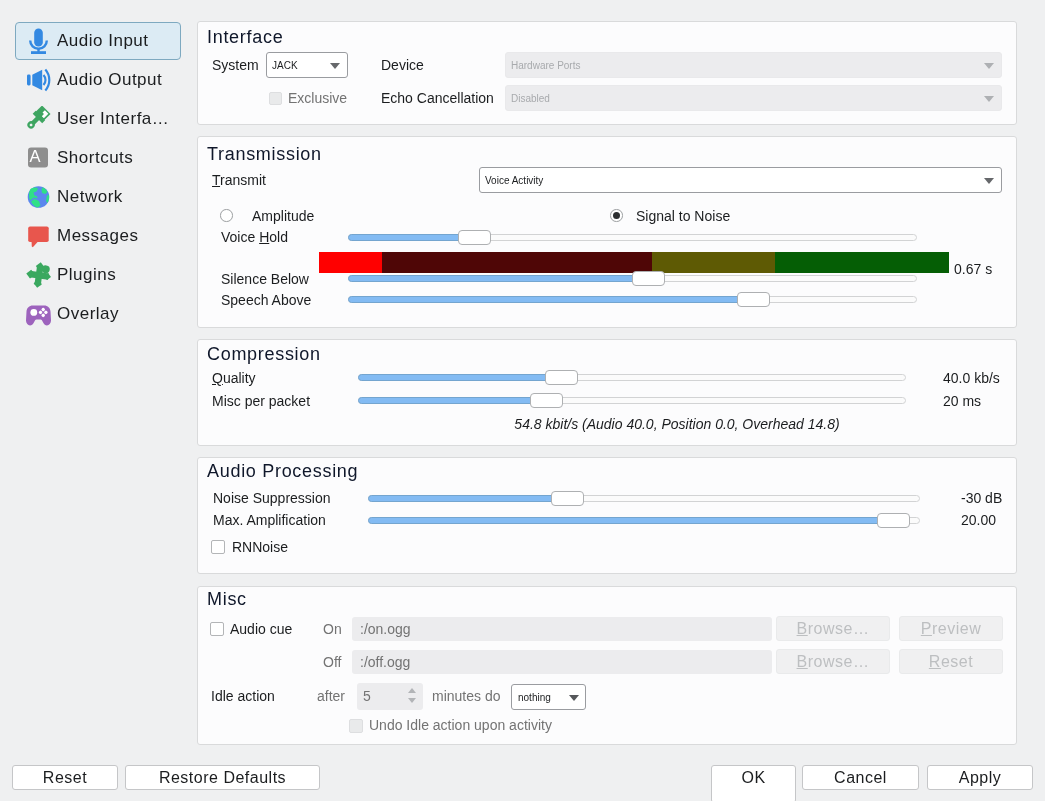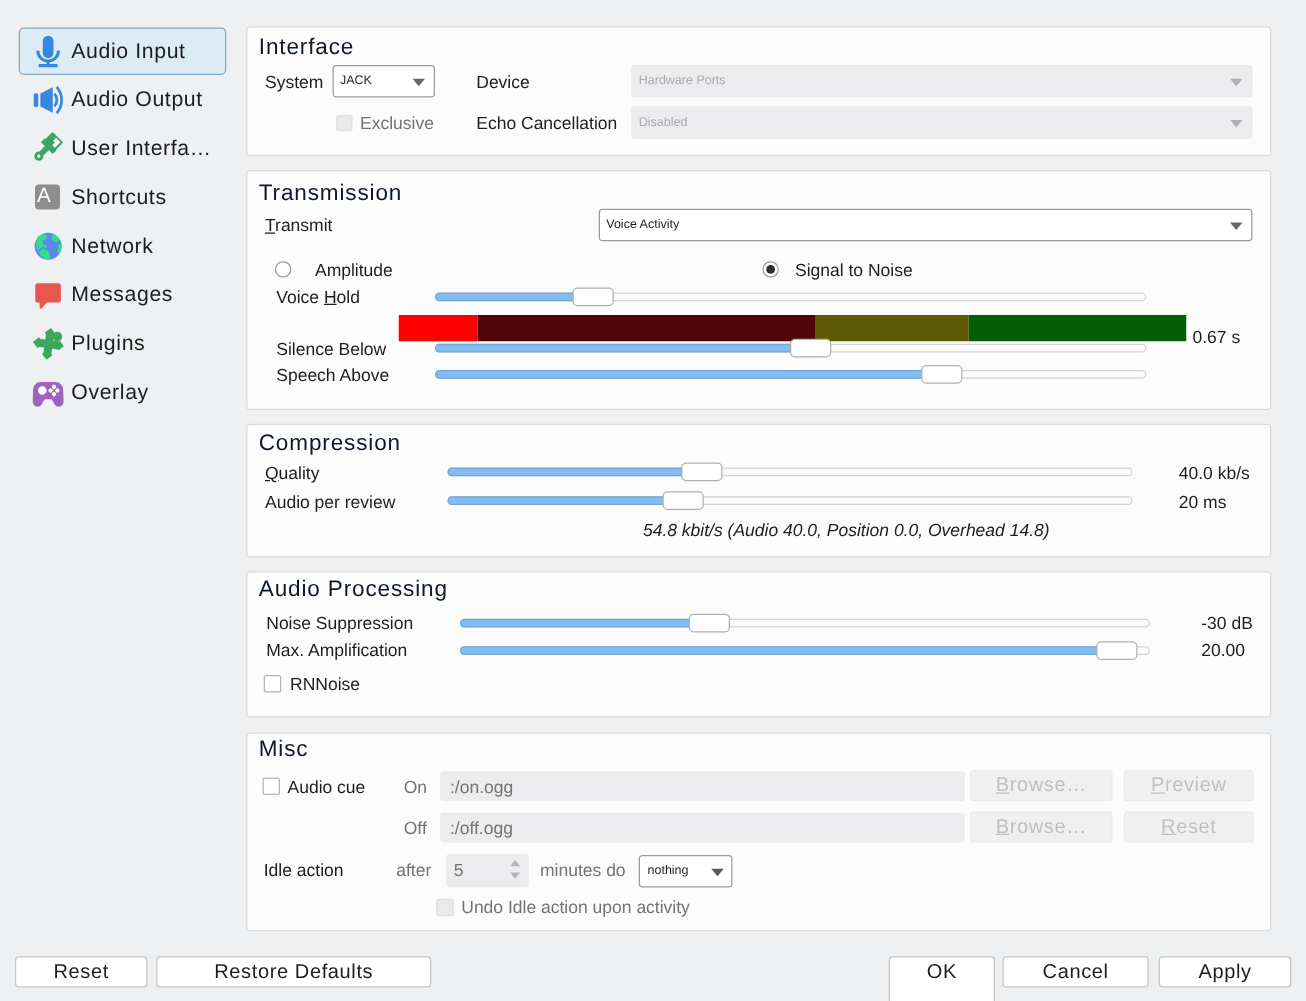--- a/index.html
+++ b/index.html
@@ -164,21 +164,21 @@
 <div class="track" style="left:348px; top:296px; width:569px;"></div>
 <div class="fill" style="left:348px; top:296px; width:405px;"></div>
 <div class="handle" style="left:737px; top:292px;"></div>
 
 <span class="lbl" style="left:212px; top:369px;"><u>Q</u>uality</span>
 <div class="track" style="left:358px; top:374px; width:548px;"></div>
 <div class="fill" style="left:358px; top:374px; width:204px;"></div>
 <div class="handle" style="left:545px; top:370px;"></div>
 <span class="lbl" style="left:943px; top:369px;">40.0 kb/s</span>
 
-<span class="lbl" style="left:212px; top:392px;">Audio per review</span>
+<span class="lbl" style="left:212px; top:392px;">Misc per packet</span>
 <div class="track" style="left:358px; top:397px; width:548px;"></div>
 <div class="fill" style="left:358px; top:397px; width:188px;"></div>
 <div class="handle" style="left:530px; top:393px;"></div>
 <span class="lbl" style="left:943px; top:392px;">20 ms</span>
 
 <span class="lbl" style="left:197px; top:415px; width:960px; text-align:center; font-style:italic;">54.8 kbit/s (Audio 40.0, Position 0.0, Overhead 14.8)</span>
 
 <span class="lbl" style="left:213px; top:489px;">Noise Suppression</span>
 <div class="track" style="left:368px; top:494.5px; width:552px;"></div>
 <div class="fill" style="left:368px; top:494.5px; width:200px;"></div>
@@ -219,16 +219,16 @@
 </div>
 <span class="lbl gray" style="left:432px; top:687px;">minutes do</span>
 <div class="combo" style="left:511px; top:684px; width:75px; height:26px;">
     <span class="ct" style="left:6px;">nothing</span>
     <span class="ca" style="right:6px; border-top-color:#55575a;"></span>
   </div>
 <div class="cb dis" style="left:349px; top:719px;"></div>
 <span class="lbl gray" style="left:369px; top:716px;">Undo Idle action upon activity</span>
 
 <div class="btn" style="left:12px; top:765px; width:106px; height:25px; line-height:23px;">Reset</div>
-<div class="btn" style="left:125px; top:765px; width:220px; height:25px; line-height:23px;">Restore Defaults</div>
+<div class="btn" style="left:125px; top:765px; width:195px; height:25px; line-height:23px;">Restore Defaults</div>
 <div class="btn" style="left:711px; top:765px; width:85px; height:38px; line-height:23px;">OK</div>
 <div class="btn" style="left:802px; top:765px; width:117px; height:25px; line-height:23px;">Cancel</div>
 <div class="btn" style="left:927px; top:765px; width:106px; height:25px; line-height:23px;">Apply</div>
 
 </body></html>

